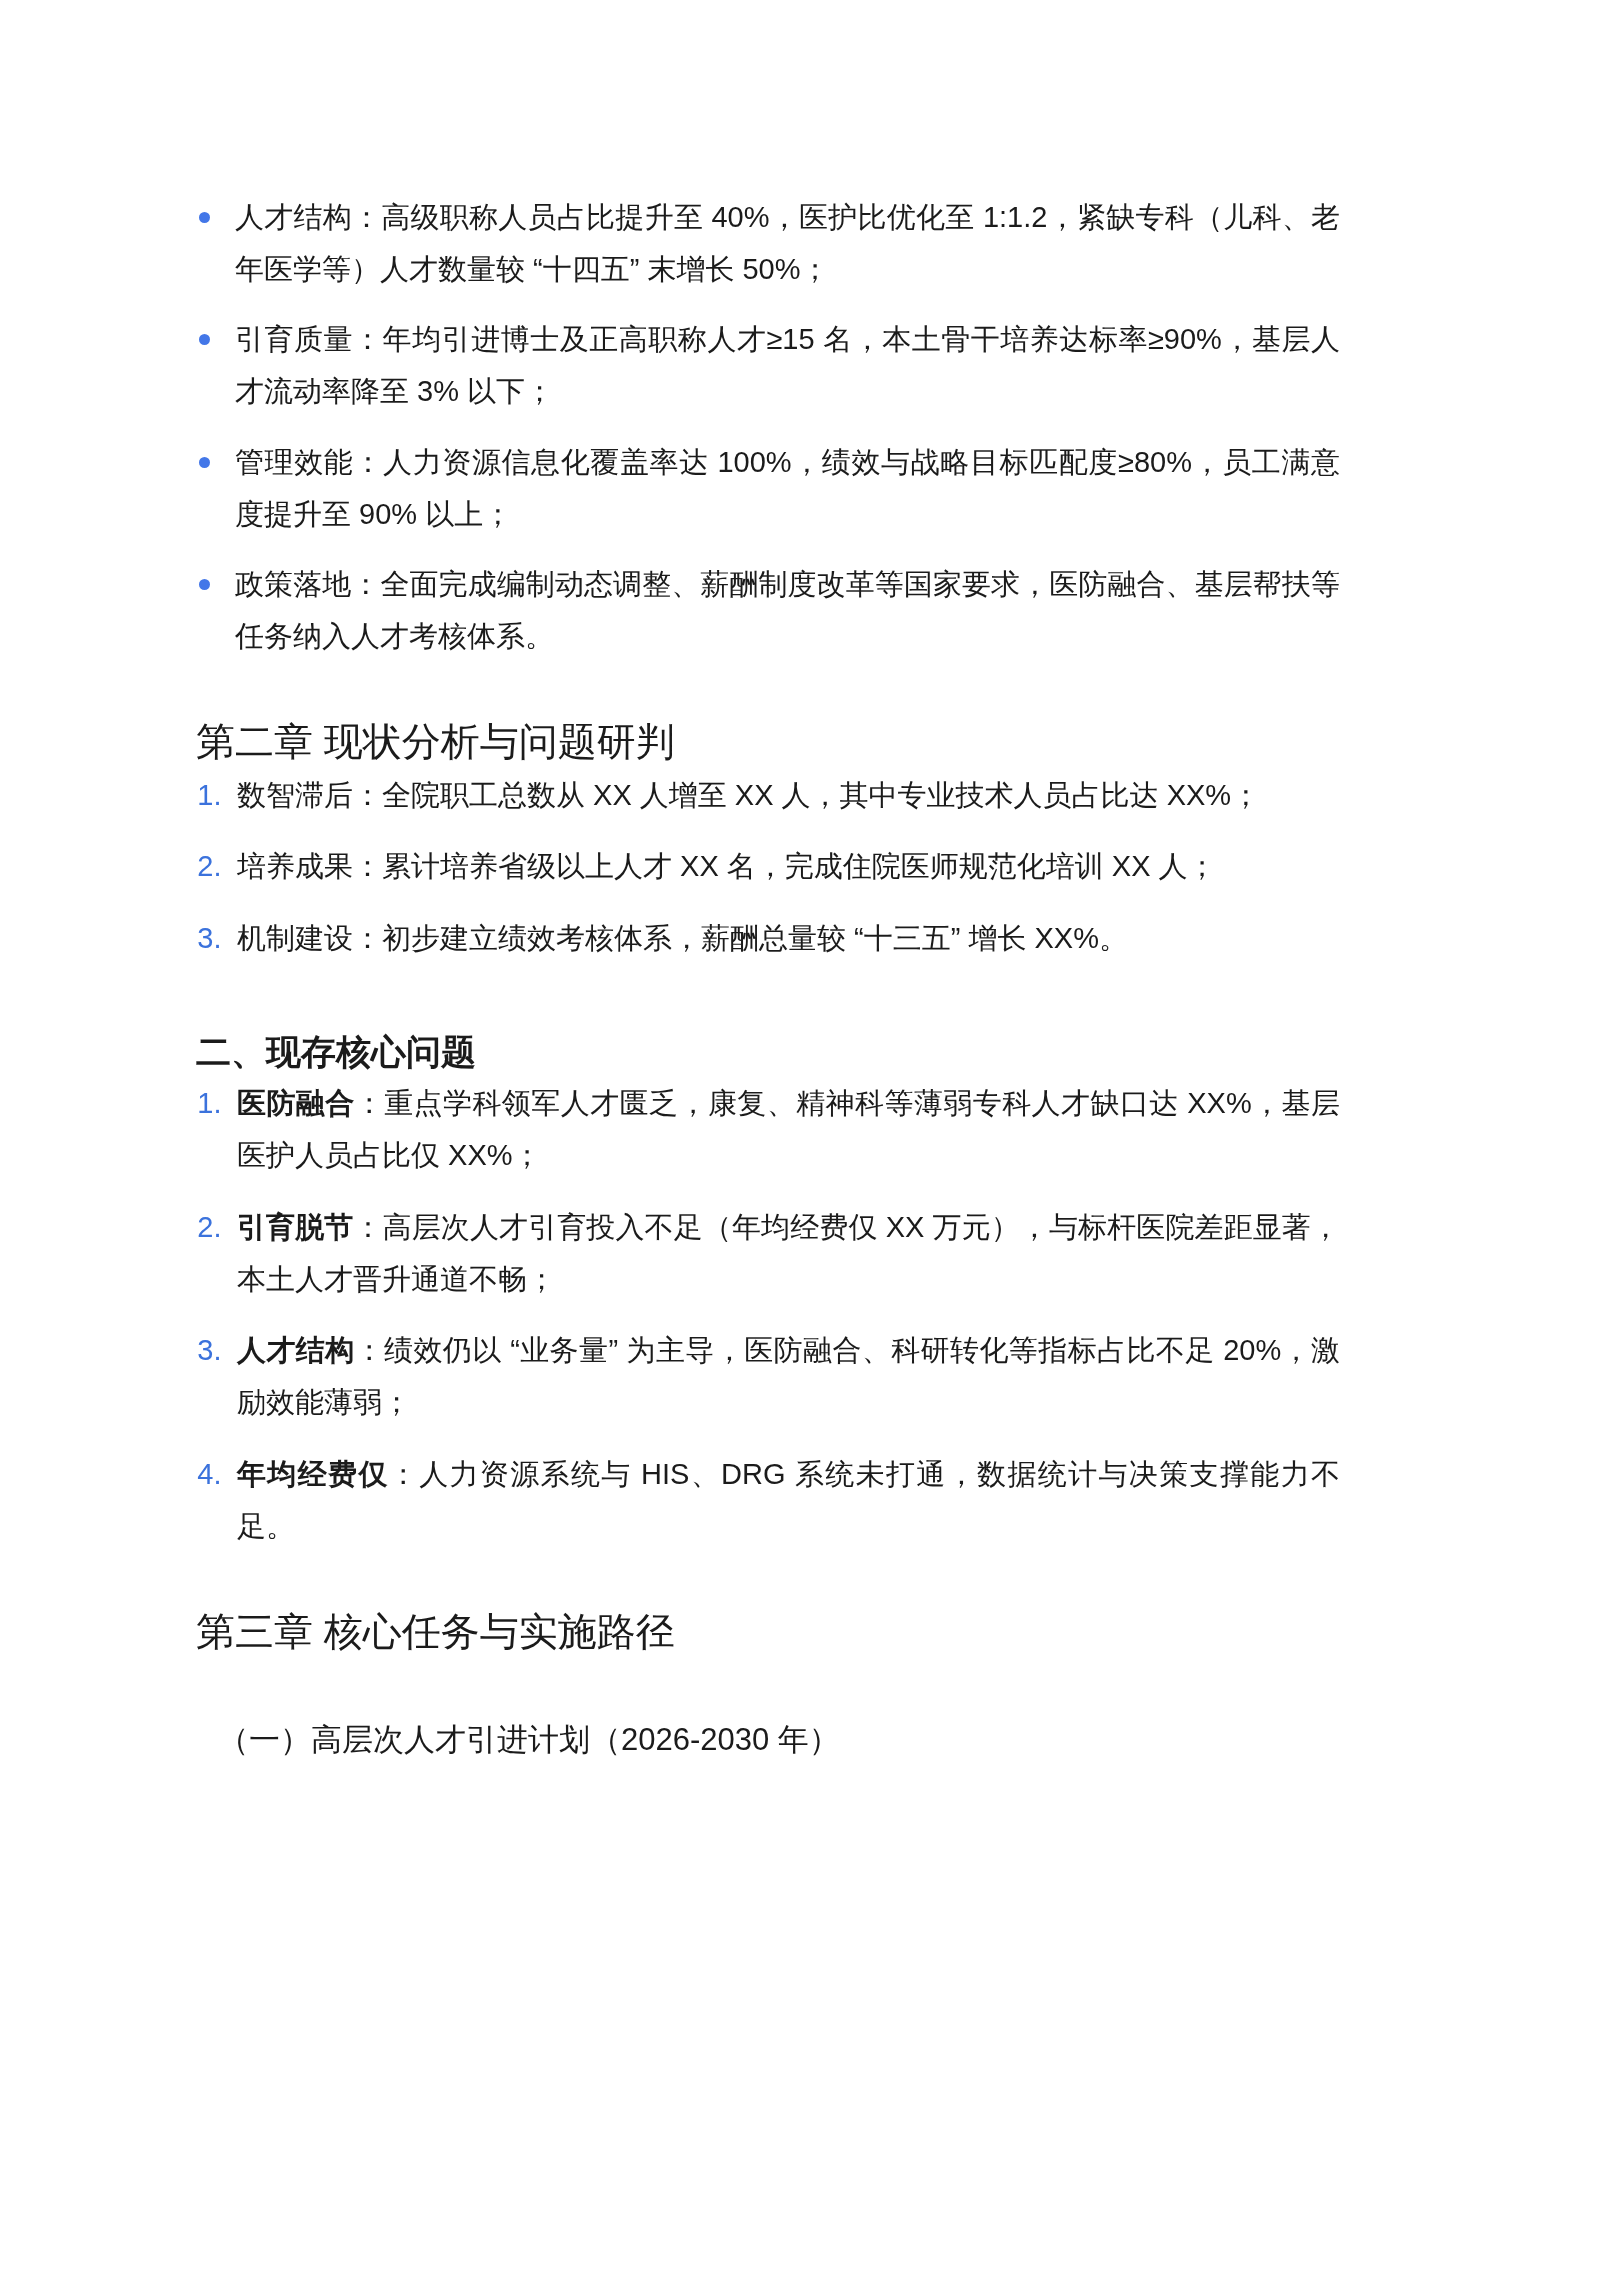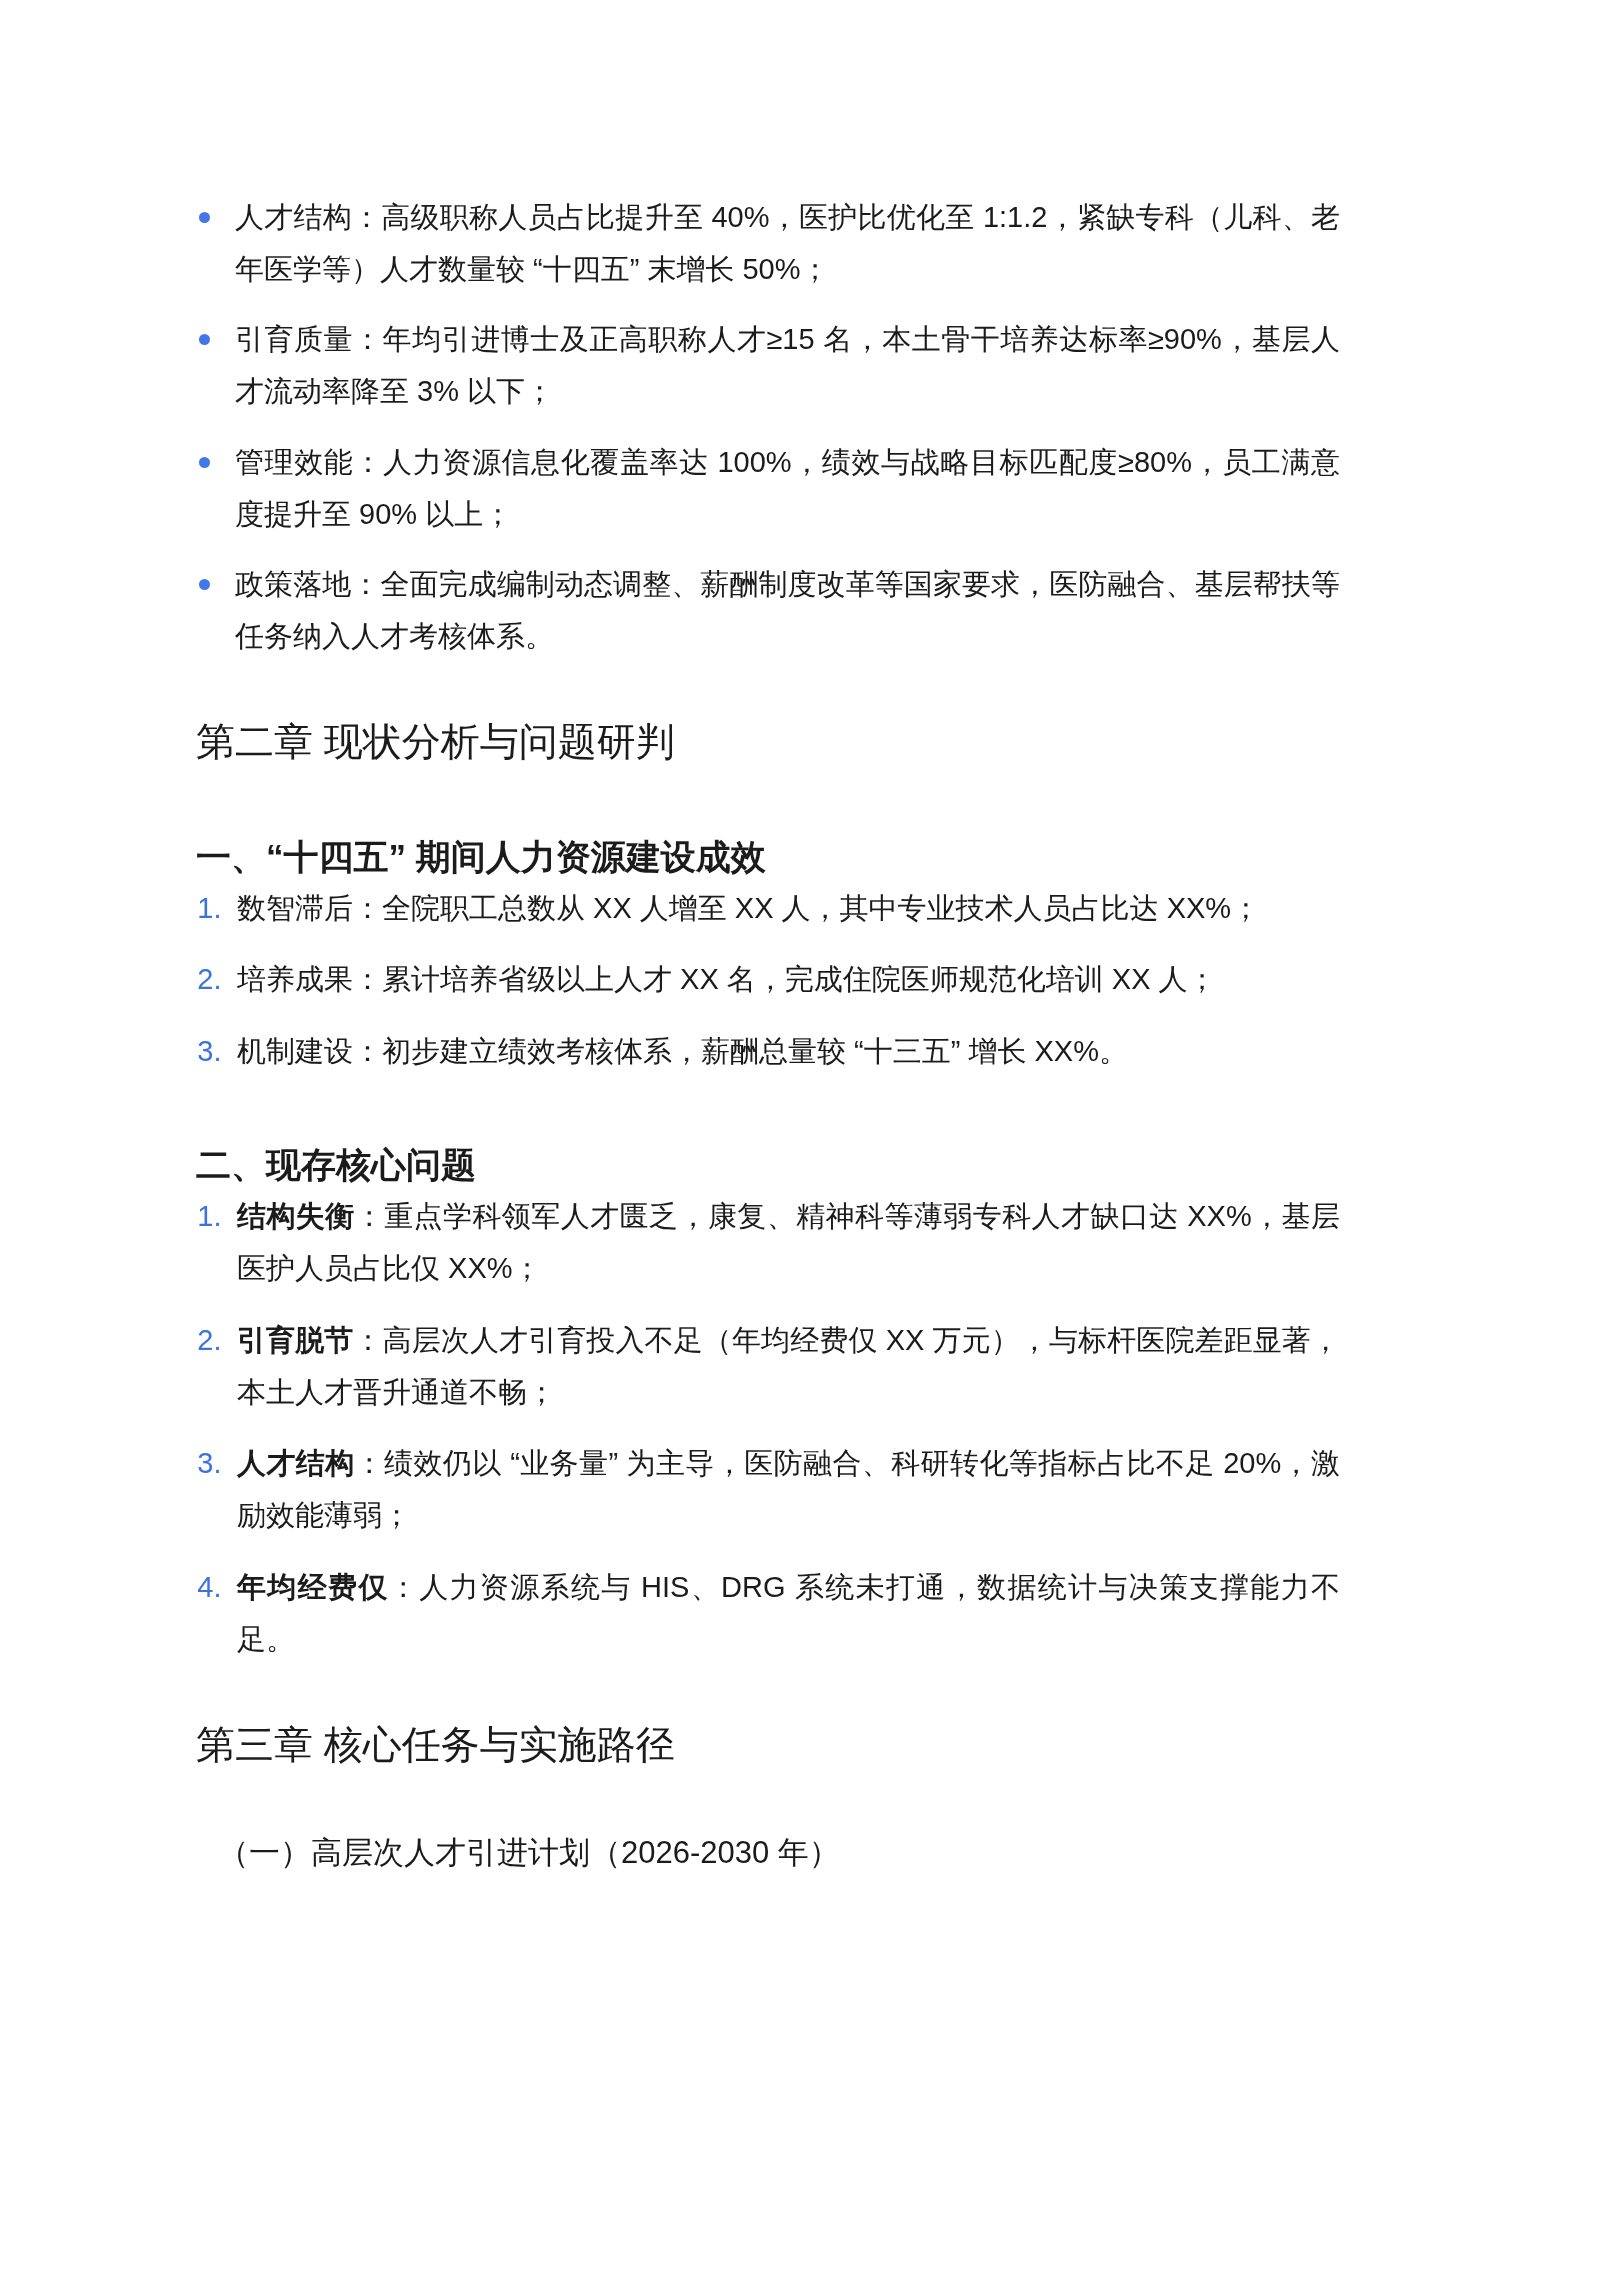--- a/index.html
+++ b/index.html
@@ -80,21 +80,20 @@
       <span>管理效能：人力资源信息化覆盖率达 100%，绩效与战略目标匹配度≥80%，员工满意度提升至 90% 以上；</span>
     </li>
     <li>
       <span class="dot"></span>
       <span>政策落地：全面完成编制动态调整、薪酬制度改革等国家要求，医防融合、基层帮扶等任务纳入人才考核体系。</span>
     </li>
   </ul>
 
   <h1>第二章 现状分析与问题研判</h1>
 
-  <h2>一、“十四五” 期间人力资源建设成效</h2>
 
   <ol class="nlist">
     <li>
       <span class="num">1.</span>
       <span>数智滞后：全院职工总数从 XX 人增至 XX 人，其中专业技术人员占比达 XX%；</span>
     </li>
     <li>
       <span class="num">2.</span>
       <span>培养成果：累计培养省级以上人才 XX 名，完成住院医师规范化培训 XX 人；</span>
     </li>
@@ -102,21 +101,21 @@
       <span class="num">3.</span>
       <span>机制建设：初步建立绩效考核体系，薪酬总量较 “十三五” 增长 XX%。</span>
     </li>
   </ol>
 
   <h2>二、现存核心问题</h2>
 
   <ol class="nlist">
     <li>
       <span class="num">1.</span>
-      <span class="lead-bold">结构失衡</span><span>：重点学科领军人才匮乏，康复、精神科等薄弱专科人才缺口达 XX%，基层医护人员占比仅 XX%；</span>
+      <span class="lead-bold">医防融合</span><span>：重点学科领军人才匮乏，康复、精神科等薄弱专科人才缺口达 XX%，基层医护人员占比仅 XX%；</span>
     </li>
     <li>
       <span class="num">2.</span>
       <span class="lead-bold">引育脱节</span><span>：高层次人才引育投入不足（年均经费仅 XX 万元），与标杆医院差距显著，本土人才晋升通道不畅；</span>
     </li>
     <li>
       <span class="num">3.</span>
       <span class="lead-bold">人才结构</span><span>：绩效仍以 “业务量” 为主导，医防融合、科研转化等指标占比不足 20%，激励效能薄弱；</span>
     </li>
     <li>

